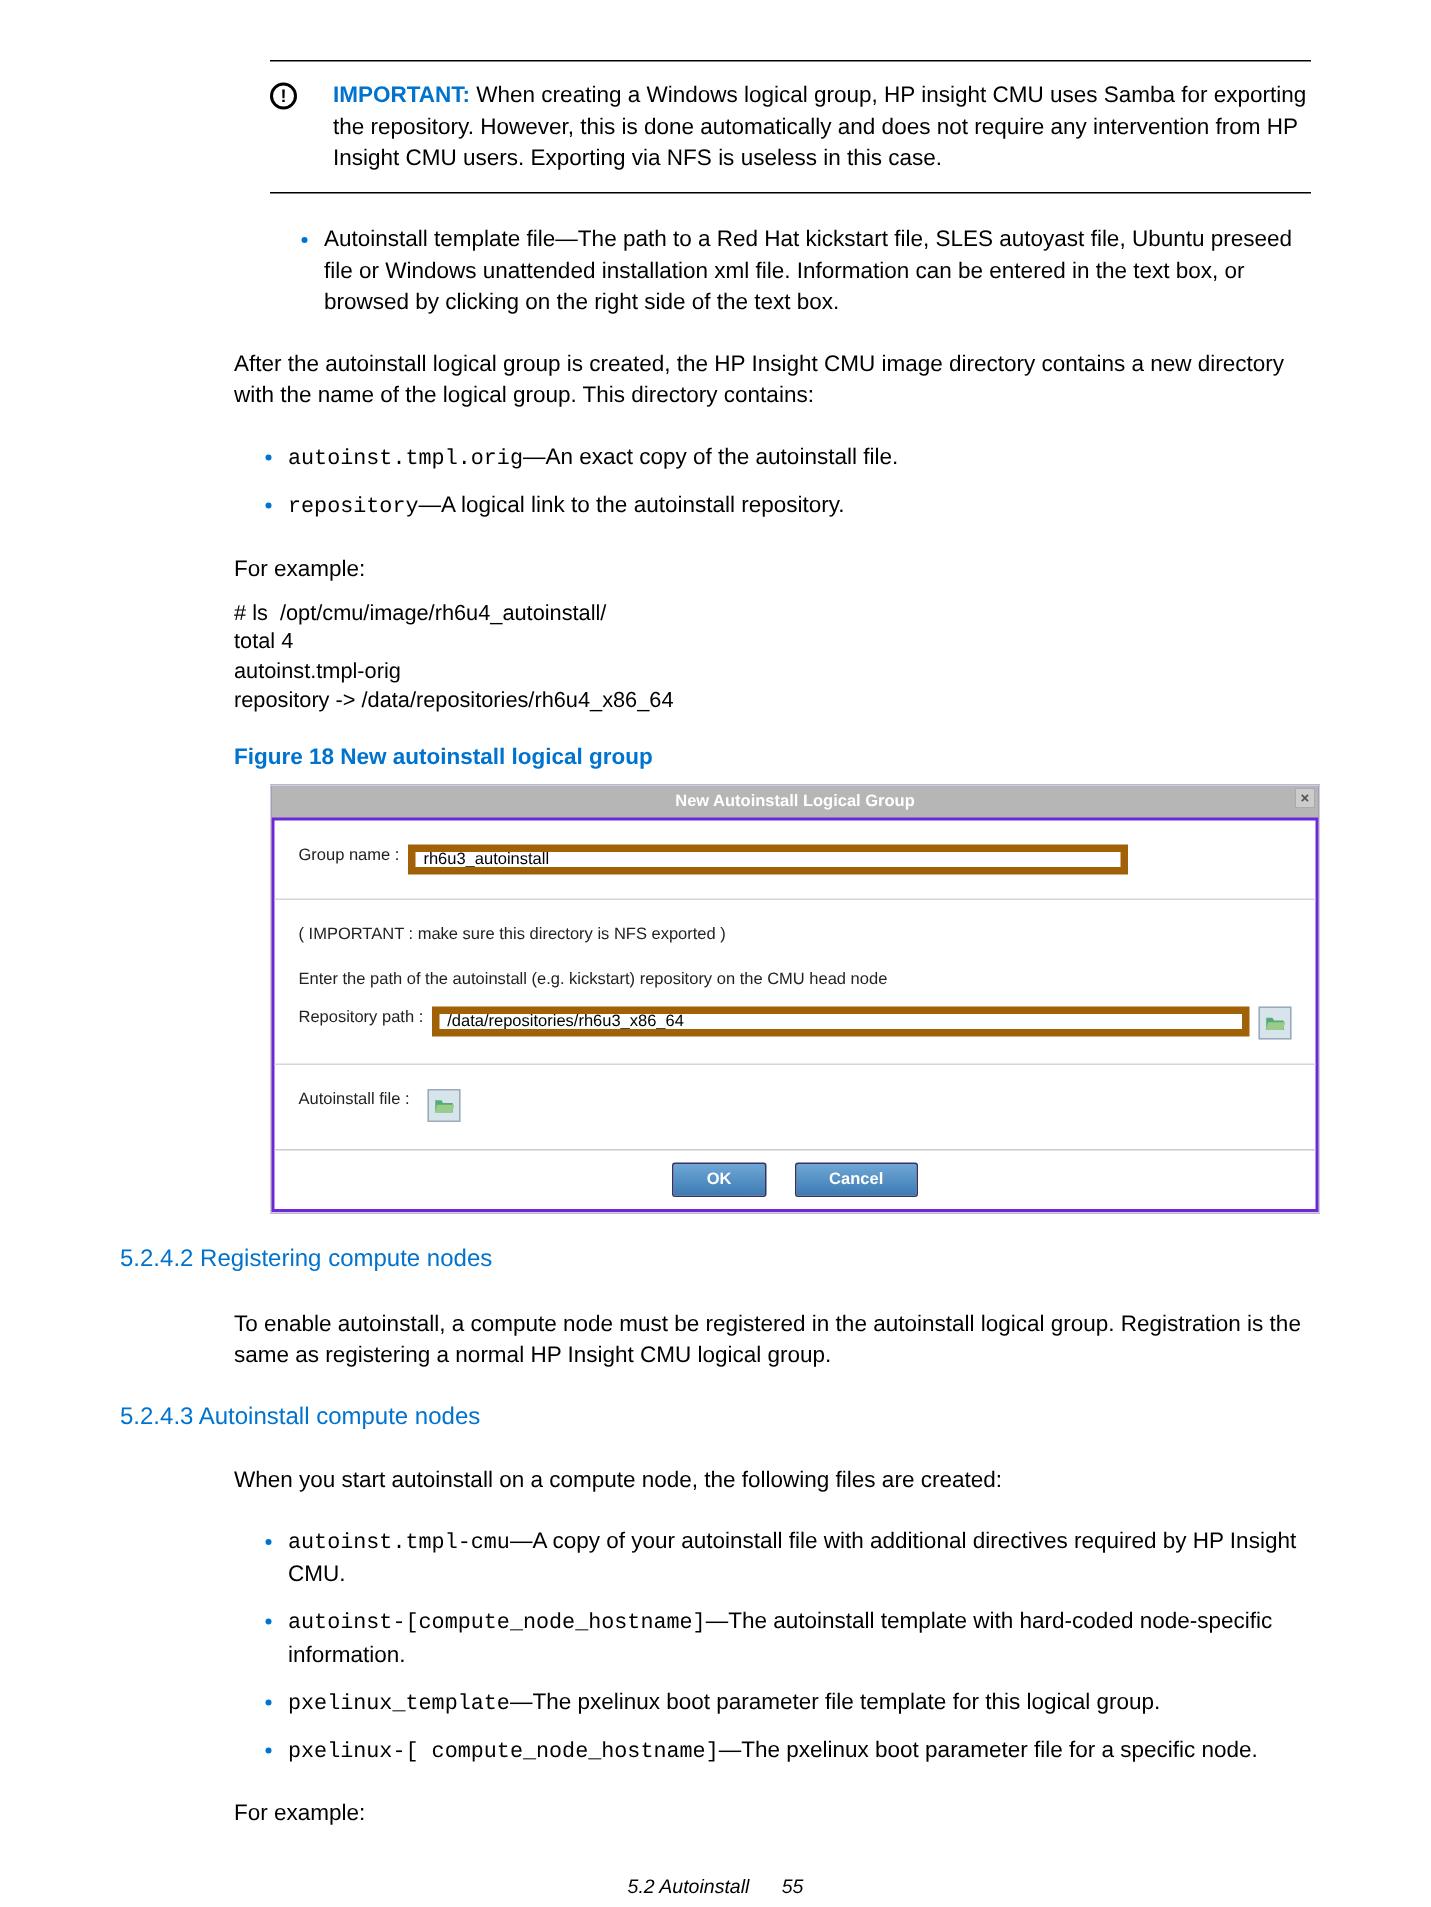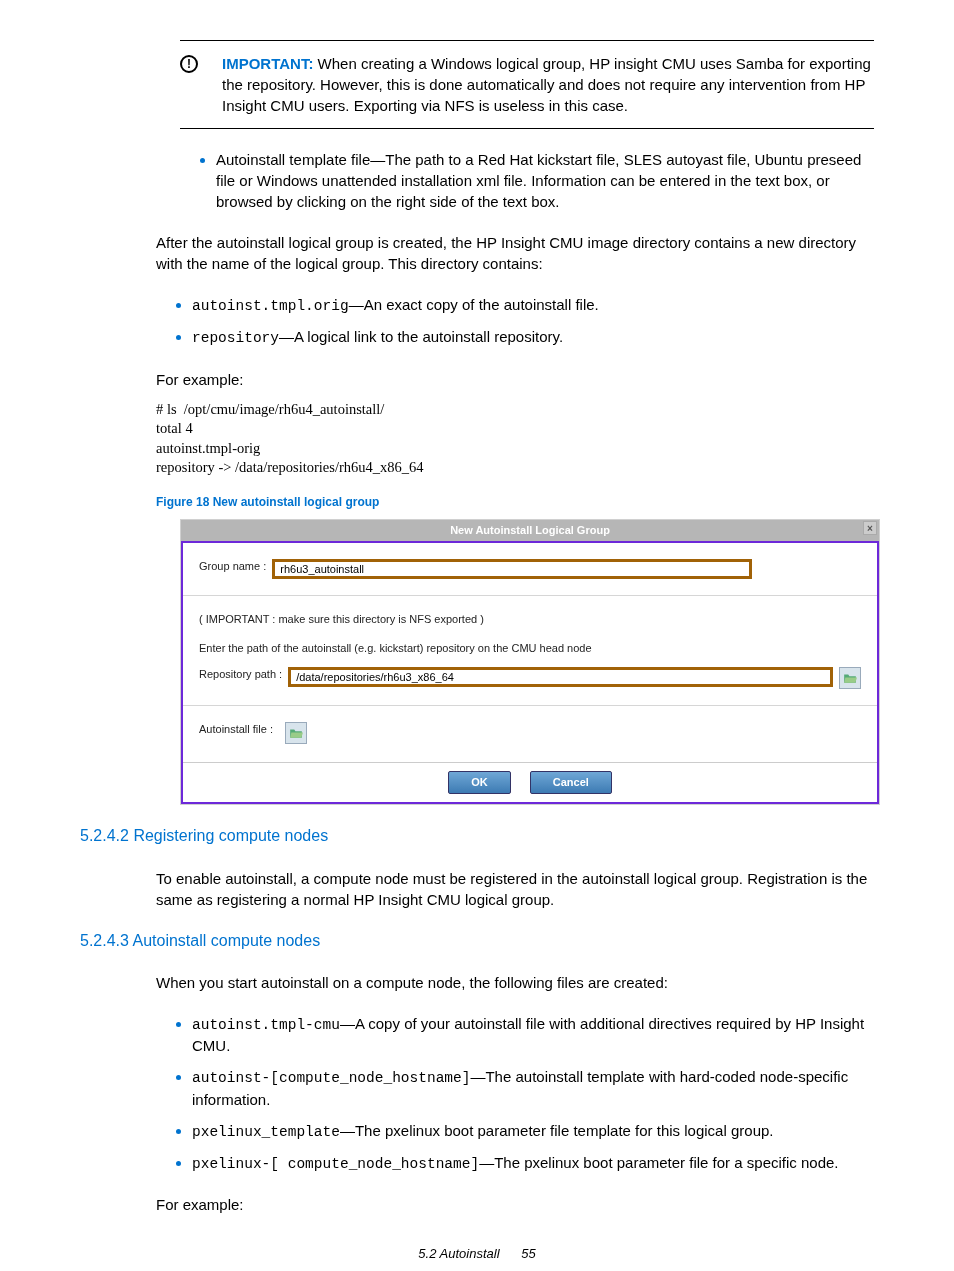--- a/index.html
+++ b/index.html
@@ -63,31 +63,31 @@
     font-size: 14.5px;
   }
   .para {
     margin: 10px 0 10px 76px;
   }
   .para-inner {
     margin: 20px 0;
     margin-left: 76px;
   }
   pre.codeblock {
-    font-family: Liberation Serif, serif;
+    font-family: Liberation Sans, sans-serif;
     font-size: 14.5px;
     margin: 6px 0 6px 76px;
     white-space: pre;
     line-height: 1.35;
   }
   .fig-caption {
     color: #0073cf;
     font-weight: bold;
     margin: 16px 0 8px 76px;
-    font-size: 12px;
+    font-size: 15px;
   }
   .dialog-wrap {
     margin: 0 0 20px 100px;
     border: 1px solid #d0d0d0;
     background: #6d28d9;
     width: 700px;
     font-size: 11px;
     font-family: Arial, sans-serif;
     color: #222;
   }
@@ -116,21 +116,21 @@
     margin: 2px;
     padding: 16px;
   }
   .frow {
     display: flex;
     margin-bottom: 8px;
   }
   .flabel { flex-shrink: 0; margin-right: 6px; }
   .finput {
     flex: 1;
-    border: 3px solid #a16207;
+    border: 5px solid #a16207;
     padding: 3px 5px;
     background: #fff;
     font-size: 11px;
     height: 20px;
   }
   .browse-btn {
     width: 22px; height: 22px;
     background: #d8e4ec;
     border: 1px solid #9ab;
     margin-left: 6px;

